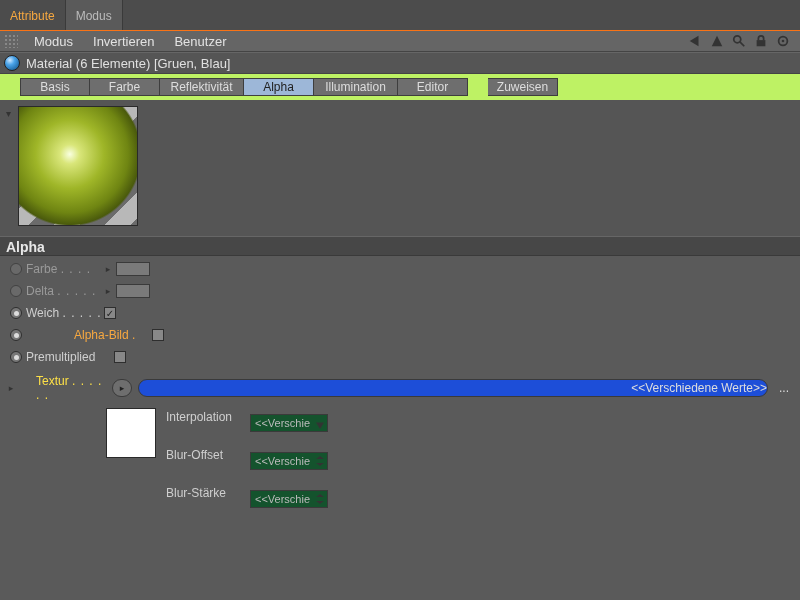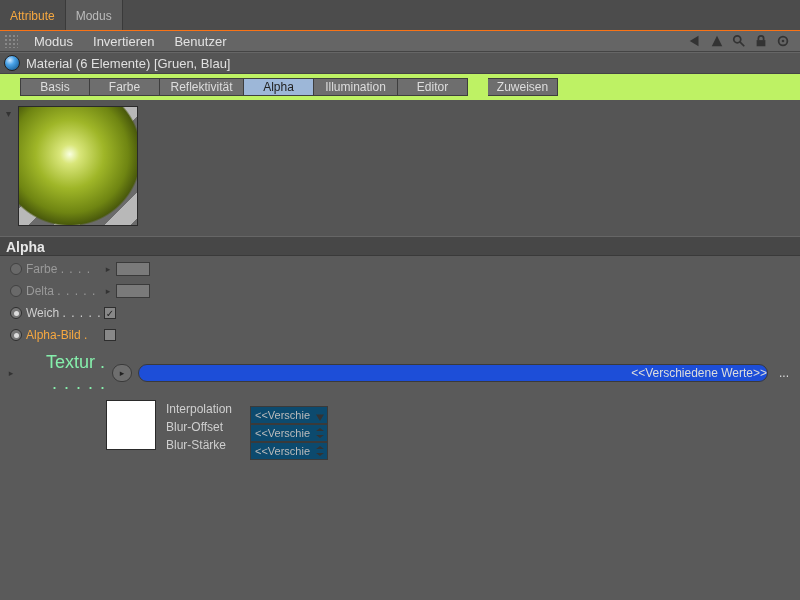--- a/index.html
+++ b/index.html
@@ -43,40 +43,40 @@
   
   .section-title { background: #474747; color: #e7e7e7; font-size: 14px; font-weight: bold; height: 20px; line-height: 20px; padding-left: 6px; border-top:1px solid #666; border-bottom:1px solid #3a3a3a; }
 
   
   .props { padding: 4px 18px 6px 10px; display: flex; flex-direction: column; gap: 4px; }
   .prop-row { display: flex; align-items: center; height: 18px; gap: 4px; }
   .radio { width: 12px; height: 12px; border-radius: 50%; border: 1px solid #2e2e2e; background: #777; display:flex; align-items:center; justify-content:center; }
   .radio.on::after { content:''; width:5px; height:5px; border-radius:50%; background:#ddd; display:block; }
   .radio.dim { opacity:.55; }
   .plabel { font-size: 12px; color: #cfcfcf; width: 74px; white-space: nowrap; overflow:hidden; }
-  .plabel.hl { color: #f7a840; }
+  .plabel.hl { color: #f7a840; margin-left: 48px; }
   .plabel.dim { color:#999; }
   .dots { letter-spacing: 1px; }
   .tiny-arrow { width:8px; color:#333; font-size:9px; text-align:center; }
   .swatch { width: 34px; height: 14px; background: #7a7a7a; border:1px solid #3a3a3a; }
   .checkbox { width: 12px; height: 12px; border:1px solid #2e2e2e; background:#888; display:flex; align-items:center; justify-content:center; font-size:10px; color:#222; }
 
   
   .tex-row { display:flex; align-items:center; gap:6px; padding: 2px 6px 6px 6px; }
-  .tex-label { width: 84px; color:#86efac; font-size:18px; padding-left:14px;text-align:right; }
+  .tex-label { width: 84px; color:#fde047; font-size:12px; padding-left:14px; }
   .round-btn { width: 20px; height:18px; border-radius:9px; background:#6e6e6e; border:1px solid #3a3a3a; display:flex; align-items:center; justify-content:center; color:#222; font-size:9px; cursor:pointer; }
   .tex-field { flex:1; height:18px; background:#1d4ed8; border:1px solid #3a3a3a; border-radius:9px; text-align:right; font-size:12px; color:#ddd; line-height:16px; }
   .dots-btn { width:20px; text-align:center; color:#ddd; cursor:pointer; }
 
   
   .subtex { display:flex; gap:10px; padding: 0 6px 6px 106px; }
   .thumb { width:50px; height:50px; background:#fff; border:1px solid #2a2a2a; }
-  .subprops { display:flex; flex-direction:column; gap:0; }
+  .subprops { display:flex; flex-direction:column; gap:20px; }
   .sublabel { width:80px; font-size:12px; color:#cfcfcf; }
-  .combo { width:78px; height:18px; background:#0c4a6e; border:1px solid #3a3a3a; font-size:11px; color:#bbb; padding:0 14px 0 4px; line-height:16px; position:relative; overflow:hidden; white-space:nowrap;margin-top:12px; }
+  .combo { width:78px; height:18px; background:#14532d; border:1px solid #3a3a3a; font-size:11px; color:#bbb; padding:0 14px 0 4px; line-height:16px; position:relative; overflow:hidden; white-space:nowrap;margin-top:12px; }
   .combo::after { content:''; position:absolute; right:3px; top:3px; width:8px; height:10px;
     background: linear-gradient(#333,#333); clip-path: polygon(50% 0,100% 30%,0 30%,50% 0,0 70%,100% 70%,50% 100%,0 70%); }
   .combo.single::after { clip-path: polygon(0 35%,100% 35%,50% 100%); top:4px; }
 </style>
 </head>
 <body>
 
 <div class="top-tabs">
   <div class="top-tab active">Attribute</div>
   <div class="top-tab">Modus</div>
@@ -148,20 +148,25 @@
   <div class="prop-row">
     <div class="radio on"></div>
     <div class="plabel"><span>Weich</span> <span class="dots">. . . . . .</span></div>
     <div class="checkbox">✓</div>
   </div>
   <div class="prop-row">
     <div class="radio on"></div>
     <div class="plabel hl"><span>Alpha-Bild</span> <span class="dots">.</span></div>
     <div class="checkbox"></div>
   </div>
+  <div class="prop-row">
+    <div class="radio on"></div>
+    <div class="plabel" style="width:84px">Premultiplied</div>
+    <div class="checkbox"></div>
+  </div>
 </div>
 
 <div class="tex-row">
   <div class="tiny-arrow" style="width:10px">▸</div>
   <div class="tex-label"><span>Textur</span> <span class="dots">. . . . . .</span></div>
   <div class="round-btn">▸</div>
   <div class="tex-field">&lt;&lt;Verschiedene Werte&gt;&gt;</div>
   <div class="dots-btn">...</div>
 </div>
 

